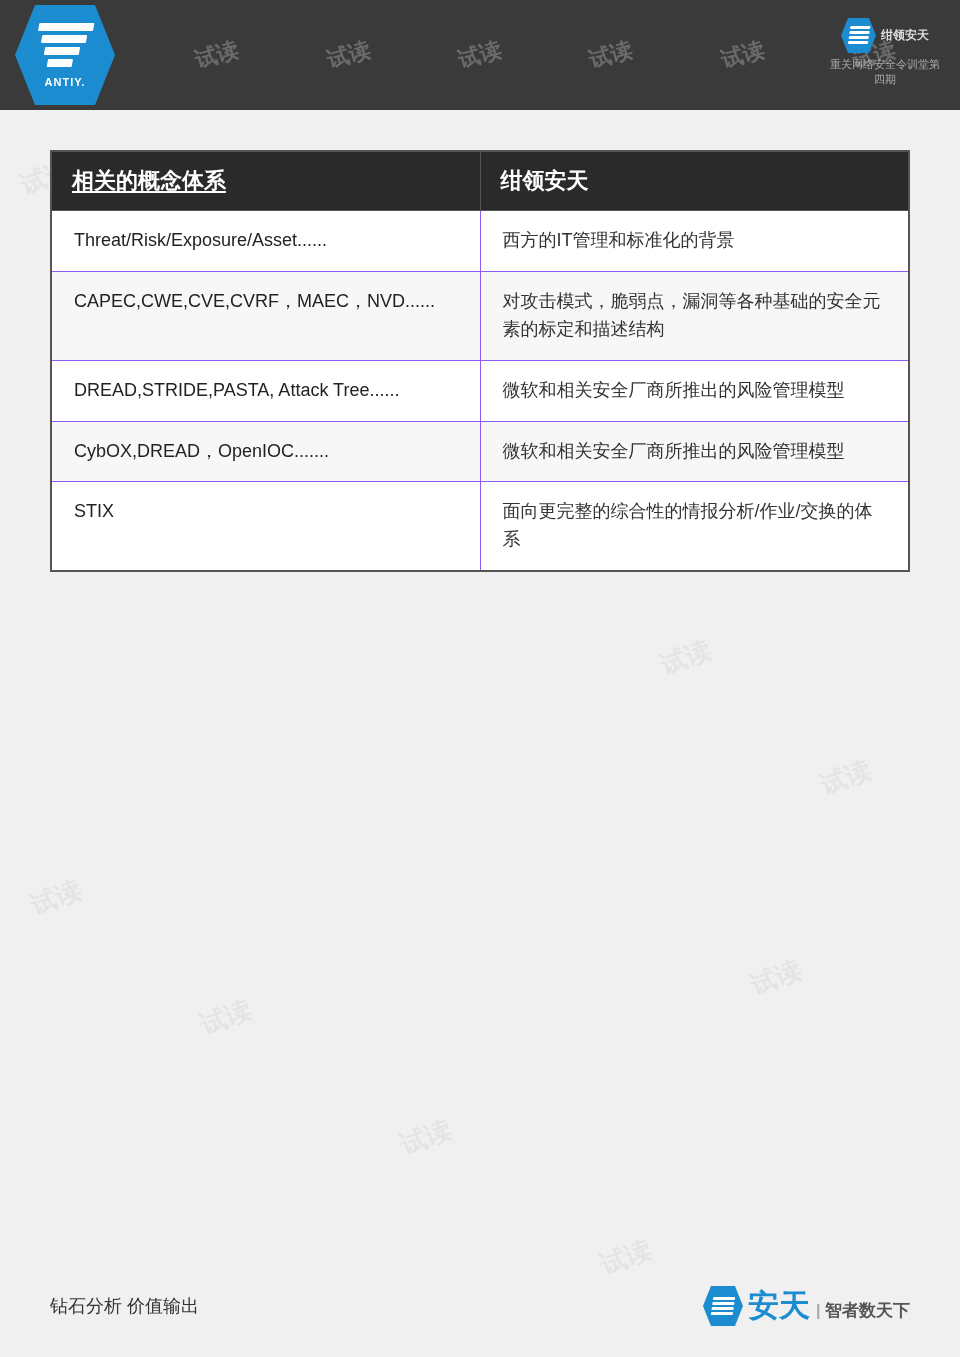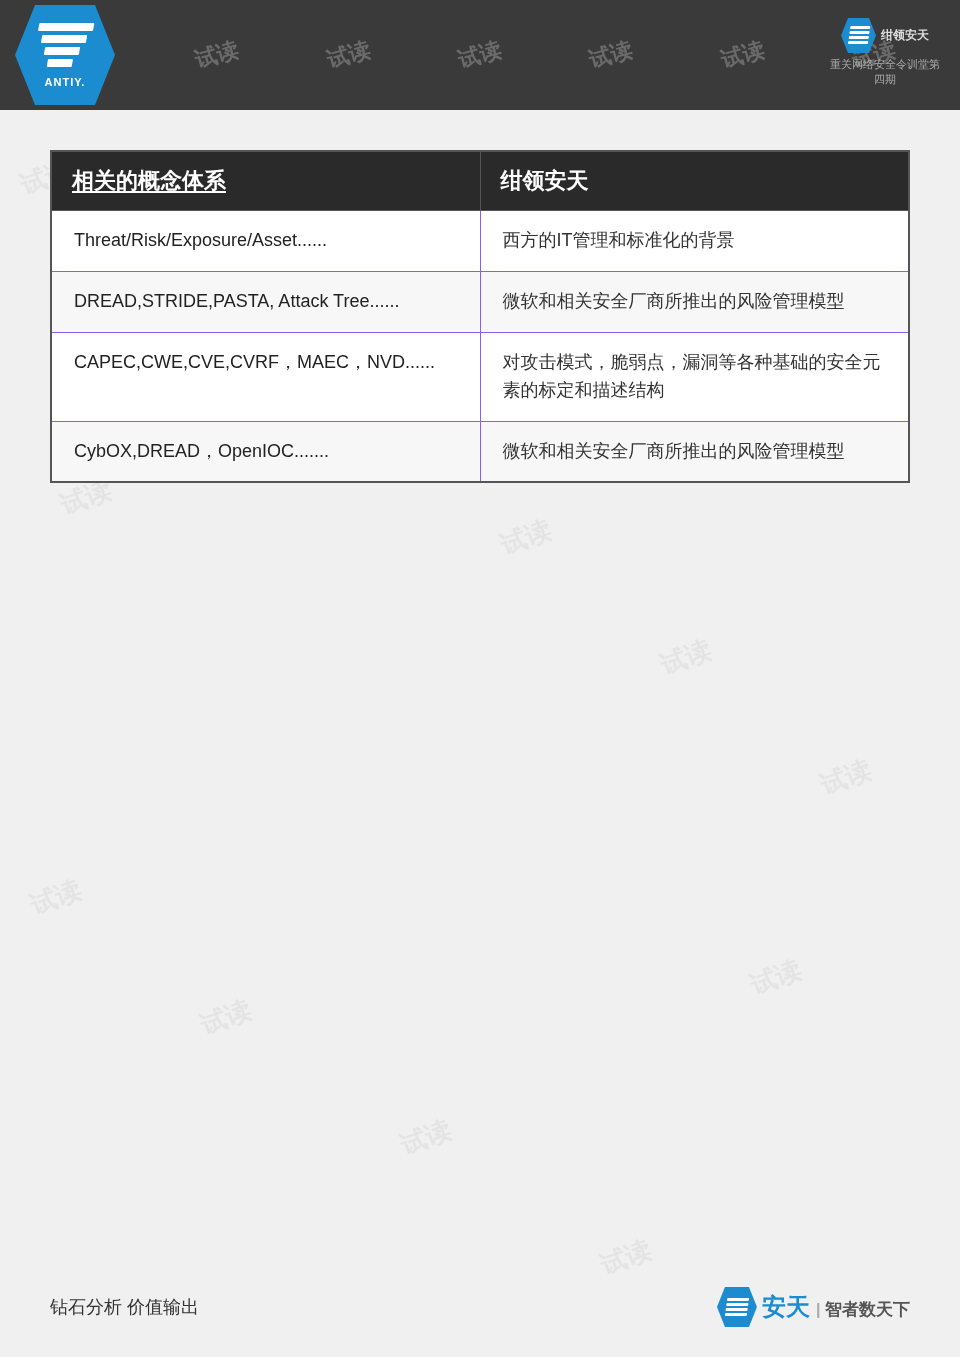--- a/index.html
+++ b/index.html
@@ -346,45 +346,49 @@
           <span>绀领安天</span>
         </th>
       </tr>
     </thead>
     <tbody id="table-body">
     <tr>
           <td class="col-left">Threat/Risk/Exposure/Asset......</td>
           <td class="col-right">西方的IT管理和标准化的背景</td>
         </tr>
         <tr>
+          <td class="col-left">CAPEC,CWE,CVE,CVRF，MAEC，NVD......</td>
+          <td class="col-right">对攻击模式，脆弱点，漏洞等各种基础的安全元素的标定和描述结构</td>
+        </tr>
+        <tr>
           <td class="col-left">DREAD,STRIDE,PASTA, Attack Tree......</td>
           <td class="col-right">微软和相关安全厂商所推出的风险管理模型</td>
-        </tr>
-        <tr>
-          <td class="col-left">CAPEC,CWE,CVE,CVRF，MAEC，NVD......</td>
-          <td class="col-right">对攻击模式，脆弱点，漏洞等各种基础的安全元素的标定和描述结构</td>
         </tr>
         <tr>
           <td class="col-left">CybOX,DREAD，OpenIOC.......</td>
           <td class="col-right">微软和相关安全厂商所推出的风险管理模型</td>
+        </tr>
+        <tr>
+          <td class="col-left">STIX</td>
+          <td class="col-right">面向更完整的综合性的情报分析/作业/交换的体系</td>
         </tr>
       </tbody>
   </table>
 </div>
 
 <div class="footer">
   <div class="footer-left">钻石分析 价值输出</div>
   <div class="footer-right">
     <div class="footer-logo-hex">
       <div class="footer-logo-hex-inner">
         <div></div>
         <div></div>
         <div></div>
         <div></div>
       </div>
     </div>
     <div class="footer-brand-text">
-      <span style="color:#1a8ccf; font-size:24px;text-align:right;">安天</span>
+      <span style="color:#1a8ccf; font-size:31px;text-align:right;">安天</span>
       <span style="color:#aaa;"> | </span>
       <span style="color:#555; font-size:17px;">智者数天下</span>
     </div>
   </div>
 </div>
 
 </body></html>

